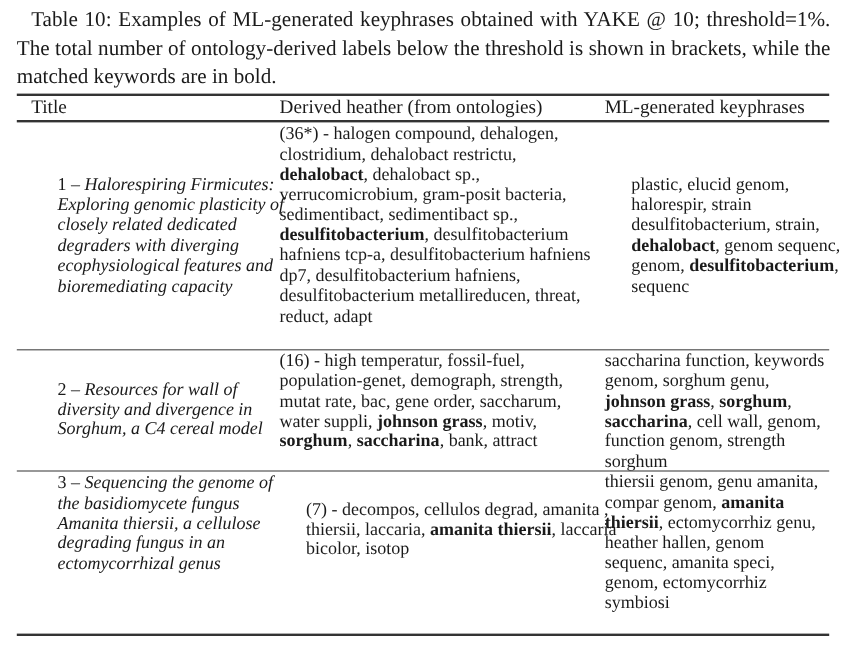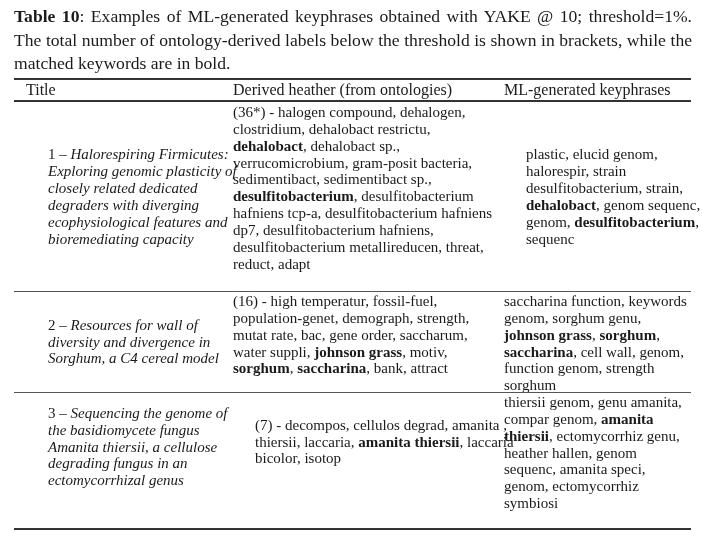--- a/index.html
+++ b/index.html
@@ -6,21 +6,21 @@
   body {
     width: 706px; height: 542px; overflow: hidden; position: relative;
     font-family: "DejaVu Serif", "Liberation Serif", serif;
     color: #1a1a1a;
   }
   .caption {
     position: absolute; left: 14px; top: 5px; width: 678px;
     font-family: "Liberation Serif", serif;
     font-size: 17.6px; line-height: 23.5px; text-align: justify;
   }
-  .caption b { font-weight: bold; }
+  .caption b { font-weight: normal; margin-left: 12px; }
   .rule { position: absolute; left: 14px; width: 677px; background: #333; }
   .rule.thick { height: 2px; }
   .rule.thin { height: 1.4px; background: #555; }
   .cell {
     position: absolute;
     font-family: "Liberation Serif", serif;
     font-size: 15px; line-height: 16.85px;
   }
   .hdr { top: 82px; font-size: 16px; }
   .col1 { left: 26px; width: 200px; }
@@ -54,21 +54,21 @@
 <div class="rule thin" style="top:291px"></div>
 
 <div class="cell col1 vcenter title-cell" style="top:293px;height:98px">
   <div><span>2 – </span><i>Resources for wall of diversity and divergence in Sorghum, a C4 cereal model</i></div>
 </div>
 <div class="cell col2 kw" style="top:293px"><span>(16) - high temperatur, fossil-fuel, population-genet, demograph, strength, mutat rate, bac, gene order, saccharum, water suppli, </span><b>johnson grass</b><span>, motiv, </span><b>sorghum</b><span>, </span><b>saccharina</b><span>, bank, attract</span></div>
 <div class="cell col3 kw" style="top:293px"><span>saccharina function, keywords genom, sorghum genu, </span><b>johnson grass</b><span>, </span><b>sorghum</b><span>, </span><b>saccharina</b><span>, cell wall, genom, function genom, strength sorghum</span></div>
 
 <div class="rule thin" style="top:392px"></div>
 
-<div class="cell col1 vcenter title-cell" style="top:394px;height:106px">
+<div class="cell col1 vcenter title-cell" style="top:384px;height:106px">
   <div><span>3 – </span><i>Sequencing the genome of the basidiomycete fungus Amanita thiersii, a cellulose degrading fungus in an ectomycorrhizal genus</i></div>
 </div>
 <div class="cell col2 vcenter kw" style="top:394px;height:96px">
     <div><span>(7) - decompos, cellulos degrad, amanita , thiersii, laccaria, </span><b>amanita thiersii</b><span>, laccaria bicolor, isotop</span></div>
   </div>
 <div class="cell col3 kw" style="top:394px"><span>thiersii genom, genu amanita, compar genom, </span><b>amanita thiersii</b><span>, ectomycorrhiz genu, heather hallen, genom sequenc, amanita speci, genom, ectomycorrhiz symbiosi</span></div>
 
 <div class="rule thick" style="top:528px"></div>
 
 </body></html>

